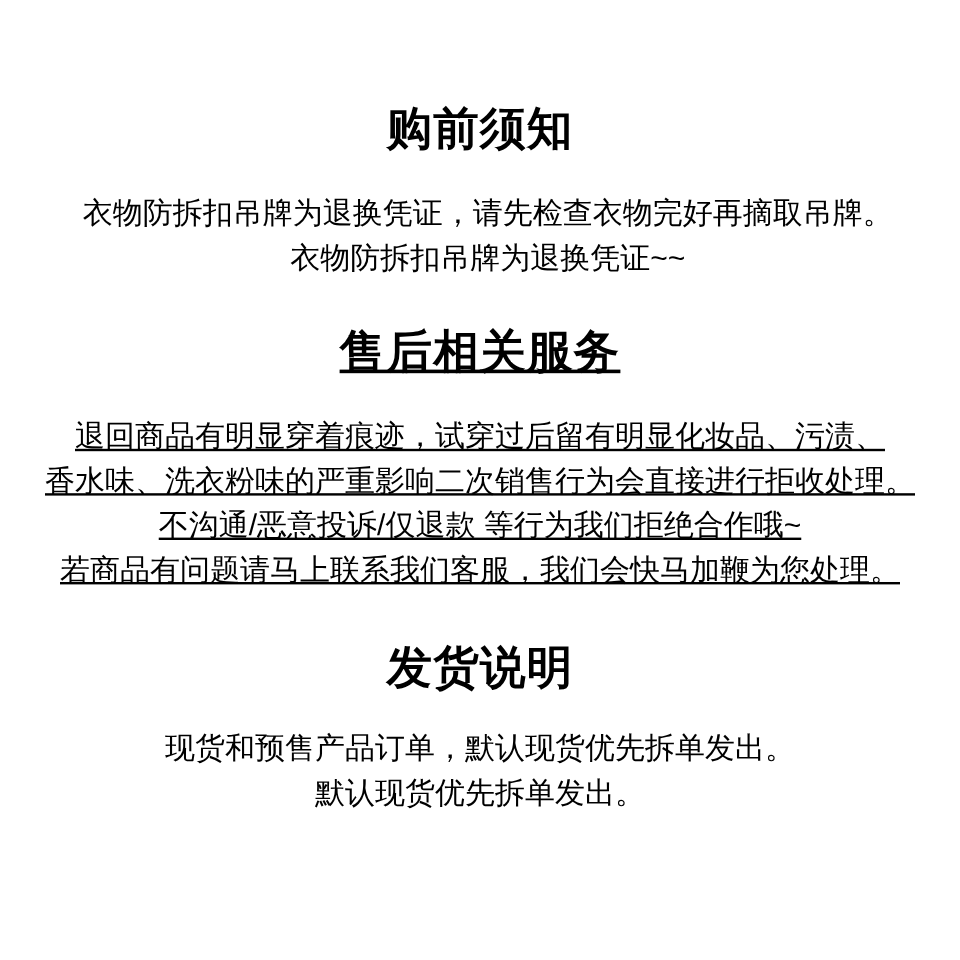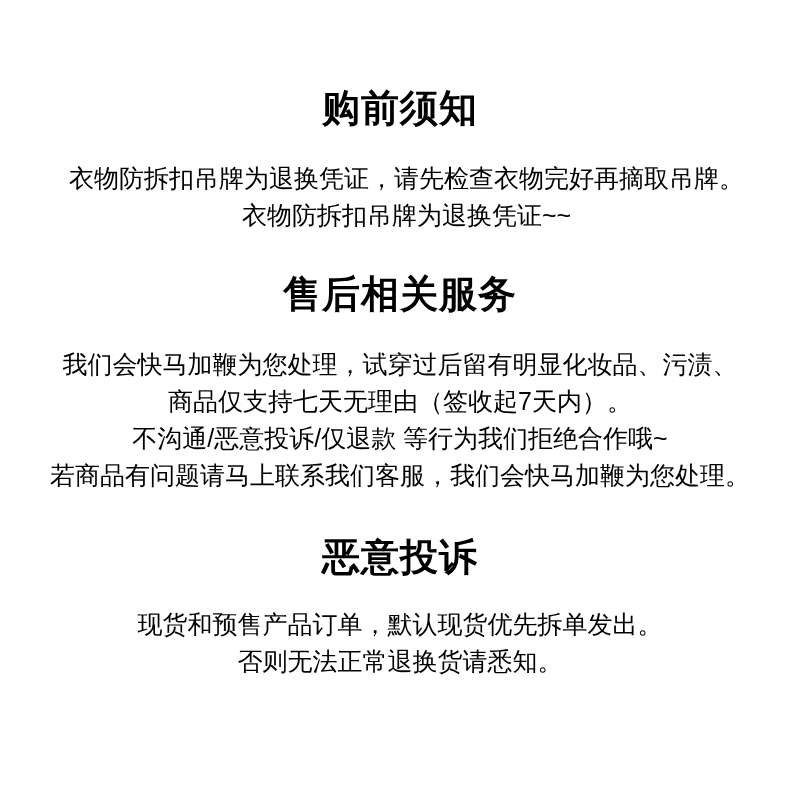--- a/index.html
+++ b/index.html
@@ -30,49 +30,49 @@
   .section-line {
     font-size: 25px;
     font-weight: 400;
     line-height: 37px;
     color: #000000;
     white-space: nowrap;
   }
   
   .sec-0 { padding-top: 85px; }
   .sec-0 .section-body { margin-top: 29px; margin-left: 13px; }
-  .sec-1 { margin-top: 37px; }
+  .sec-1 { margin-top: 37px; text-decoration: underline; }
   .sec-1 .section-body { margin-top: 29px; }
   .sec-2 { margin-top: 40px; }
   .sec-2 .section-body { margin-top: 26px; }
 </style>
 </head>
 <body>
 
 <div class="page">
 
   <section class="notice-section sec-0">
     <h2 class="section-title">购前须知</h2>
     <div class="section-body">
       <div class="section-line">衣物防拆扣吊牌为退换凭证，请先检查衣物完好再摘取吊牌。</div>
       <div class="section-line">衣物防拆扣吊牌为退换凭证~~</div>
     </div>
   </section>
 
   <section class="notice-section sec-1">
     <h2 class="section-title">售后相关服务</h2>
     <div class="section-body">
-      <div class="section-line">我们会快马加鞭为您处理，试穿过后留有明显化妆品、污渍、</div>
-      <div class="section-line">商品仅支持七天无理由（签收起7天内）。</div>
+      <div class="section-line">退回商品有明显穿着痕迹，试穿过后留有明显化妆品、污渍、</div>
+      <div class="section-line">香水味、洗衣粉味的严重影响二次销售行为会直接进行拒收处理。</div>
       <div class="section-line">不沟通/恶意投诉/仅退款 等行为我们拒绝合作哦~</div>
       <div class="section-line">若商品有问题请马上联系我们客服，我们会快马加鞭为您处理。</div>
     </div>
   </section>
 
   <section class="notice-section sec-2">
-    <h2 class="section-title">恶意投诉</h2>
+    <h2 class="section-title">发货说明</h2>
     <div class="section-body">
       <div class="section-line">现货和预售产品订单，默认现货优先拆单发出。</div>
-      <div class="section-line">否则无法正常退换货请悉知。</div>
+      <div class="section-line">默认现货优先拆单发出。</div>
     </div>
   </section>
 
 </div>
 
 </body></html>

